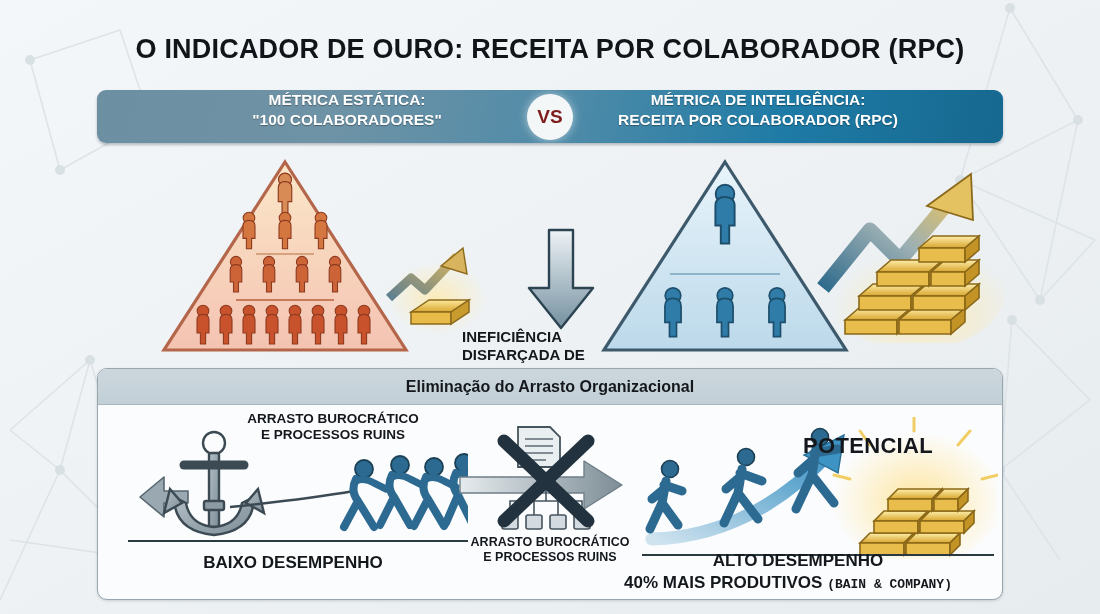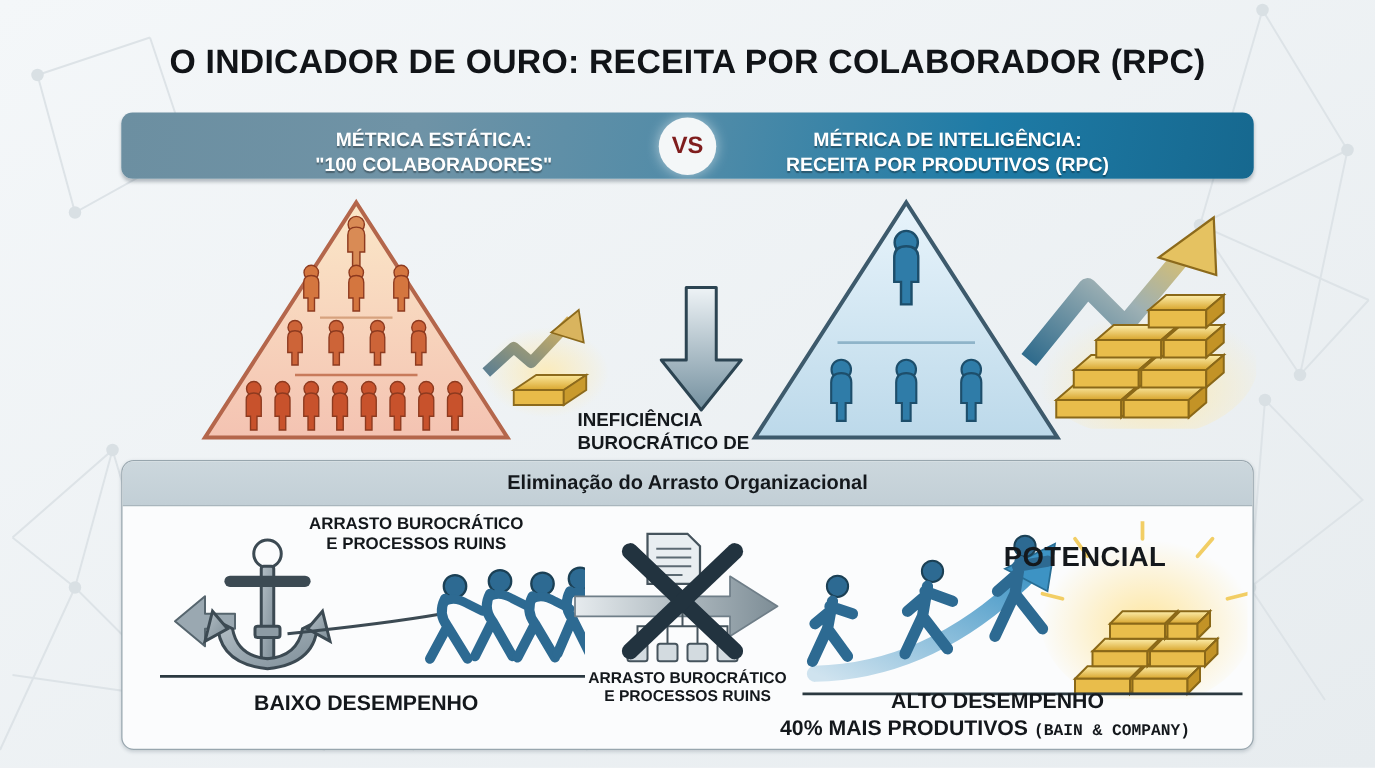--- a/index.html
+++ b/index.html
@@ -24,21 +24,21 @@
   
   #vs-banner {
     position: absolute; left: 97px; top: 90px; width: 906px; height: 53px;
     border-radius: 9px;
     background: linear-gradient(100deg,#6c8fa1 0%, #6f93a6 26%, #4f8ba8 52%, #1e7ba6 76%, #16688f 100%);
     box-shadow: 0 2px 3px rgba(20,40,55,.28);
     overflow: hidden;
   }
   .vs-side {
     position: absolute; top: 0; height: 53px;
-    display: flex; flex-direction: column; align-items: center; justify-content: flex-end;
+    display: flex; flex-direction: column; align-items: center; justify-content: flex-start;
     color: #fff; font-weight: bold; font-size: 15.5px; line-height: 1.28;
     text-shadow: 0 1px 1px rgba(0,0,0,.35);
     text-align: center;
   }
   #vs-left  { left: 10px;  width: 480px; }
   #vs-right { right: 10px; width: 470px; }
   #vs-pill {
     position: absolute; left: 50%; top: 50%; transform: translate(-50%,-50%);
     width: 46px; height: 46px; border-radius: 50%;
     background: #f4f7f8;
@@ -136,21 +136,21 @@
   <div id="page-title">O INDICADOR DE OURO: RECEITA POR COLABORADOR (RPC)</div>
 
   <div id="vs-banner">
     <div class="vs-side" id="vs-left">
       <span>MÉTRICA ESTÁTICA:</span>
       <span>"100 COLABORADORES"</span>
     </div>
     <div id="vs-pill">VS</div>
     <div class="vs-side" id="vs-right">
       <span>MÉTRICA DE INTELIGÊNCIA:</span>
-      <span>RECEITA POR PRODUTIVOS (RPC)</span>
+      <span>RECEITA POR COLABORADOR (RPC)</span>
     </div>
   </div>
 
   <div id="compare">
 
     <div class="pyr-wrap" id="pyramid-left">
       <svg width="250" height="196" viewBox="0 0 250 196">
         <defs>
           <linearGradient id="pyrOrange" x1="0" y1="0" x2="0" y2="1">
             <stop offset="0" stop-color="#fbe7c8"></stop>
@@ -263,21 +263,21 @@
         <path d="M66 72 L84 60 L84 72 L66 84 Z" fill="#c99a2c"></path>
       </g>
     </svg>
     <div class="caption" id="cap-low">
       <div>BAIXA RECEITA</div>
       <div>POR COLABORADOR</div>
     </div>
 
     <div id="ineff-text">
       <div>INEFICIÊNCIA</div>
-      <div>BUROCRÁTICO DE</div>
+      <div>DISFARÇADA DE</div>
       <div>CRESCIMENTO</div>
     </div>
     <svg style="position:absolute;left:525px;top:70px" width="72" height="105" viewBox="0 0 72 105">
       <defs>
         <linearGradient id="dnG" x1="0" y1="0" x2="0" y2="1">
           <stop offset="0" stop-color="#eef3f6"></stop>
             <stop offset="1" stop-color="#74909f"></stop>
         </linearGradient>
       </defs>
       <path d="M24 2 H48 V60 H68 L36 100 L4 60 H24 Z" fill="url(#dnG)" stroke="#2c4452" stroke-width="2.4" stroke-linejoin="round"></path>

